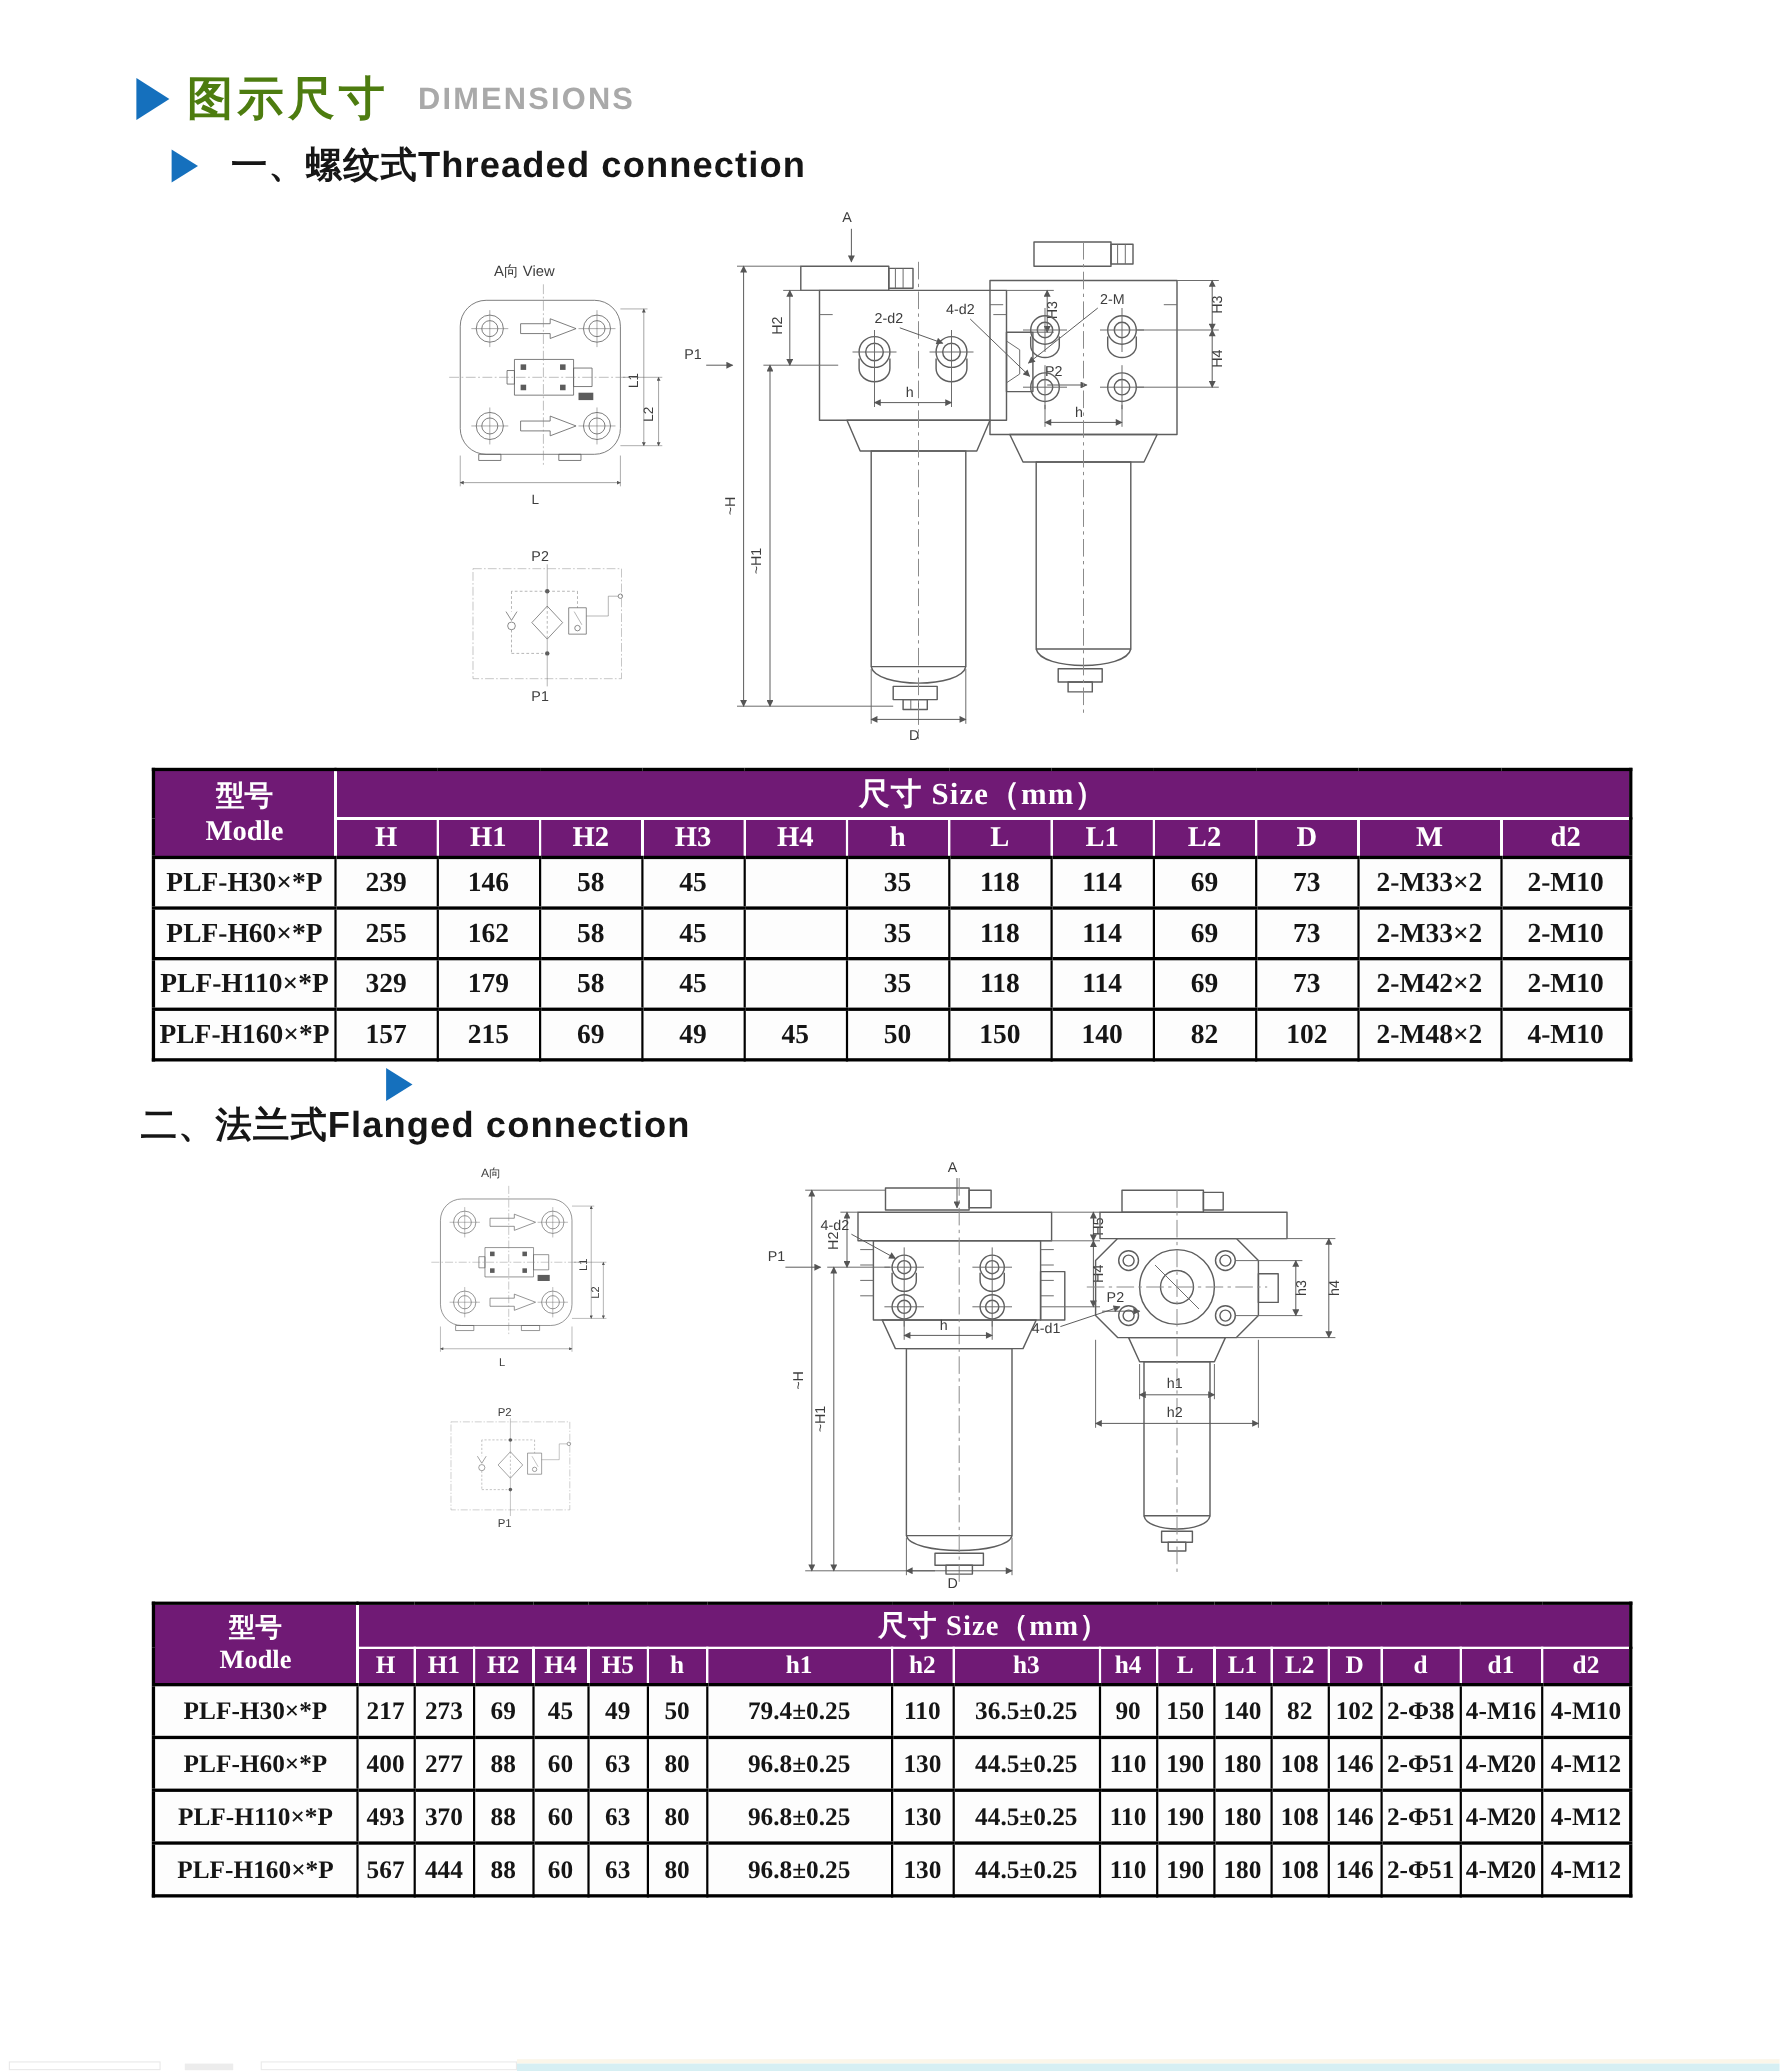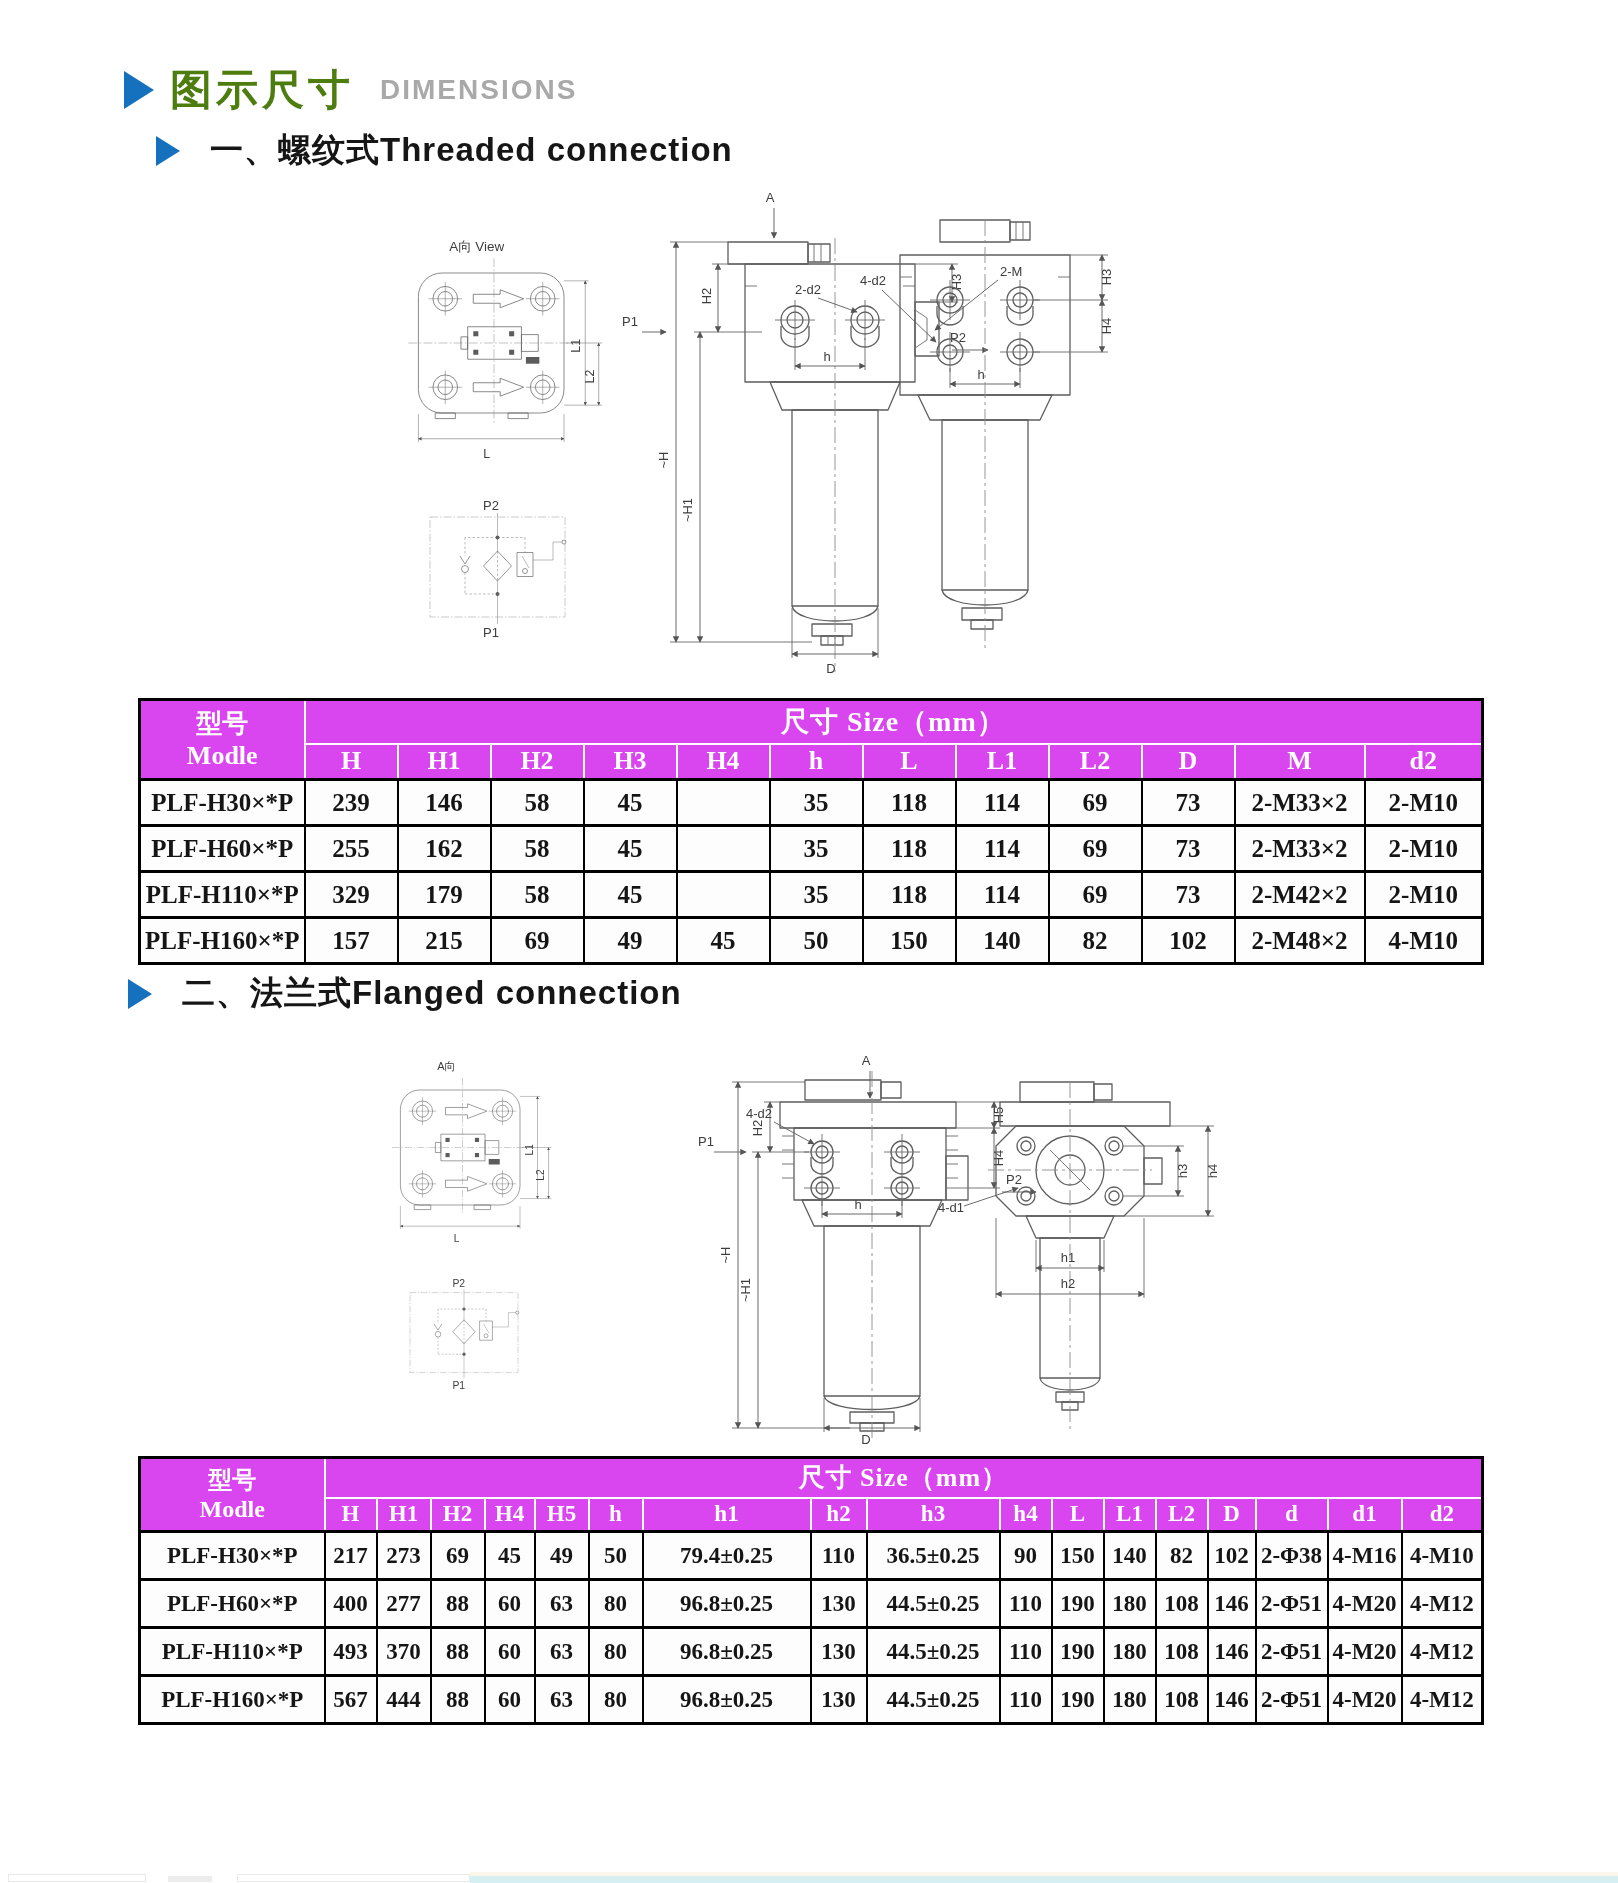--- a/index.html
+++ b/index.html
@@ -6,41 +6,41 @@
   .page{position:relative;width:1618px;height:1883px;background:#ffffff;overflow:hidden;
         font-family:"Liberation Sans",sans-serif;}
   
   .main-header{position:absolute;left:124px;top:62px;display:flex;align-items:center;}
   .tri-big{width:0;height:0;border-left:30px solid #1570bd;border-top:19px solid transparent;
            border-bottom:19px solid transparent;margin-right:16px;}
   .title-zh{font-size:42px;font-weight:bold;color:#4d7c0f;letter-spacing:4px;}
   .title-en{font-size:28px;font-weight:bold;color:#a9a9a9;margin-left:26px;letter-spacing:2px;}
   .section-header{position:absolute;display:flex;align-items:center;}
   .sec1{left:128px;top:128px;padding-left:28px;}
-  .sec2{left:128px;top:971px;}
+  .sec2{left:128px;top:971px;flex-direction:column;}
   .tri-small{width:0;height:0;border-left:24px solid #1570bd;border-top:15px solid transparent;
              border-bottom:15px solid transparent;margin-right:30px;}
   .section-title{font-size:33px;font-weight:bold;color:#161616;letter-spacing:1px;}
   
   .dwg{position:absolute;}
   .dwg .ln{stroke:#5e5e5e;fill:none;stroke-width:1.3px;stroke-linejoin:round;}
   .dwg .thin{stroke:#6a6a6a;fill:none;stroke-width:0.9px;}
   .dwg .dim{stroke:#5a5a5a;fill:none;stroke-width:0.9px;}
   .dwg .cl{stroke:#8a8a8a;fill:none;stroke-width:0.9px;stroke-dasharray:16 4 3 4;}
   .dwg .dsh{stroke:#6a6a6a;fill:none;stroke-width:0.9px;stroke-dasharray:5 4;}
   .dwg .fl{fill:#5c5c5c;stroke:none;}
   .dwg text{fill:#3d3d3d;font-family:"Liberation Sans",sans-serif;font-size:13px;}
   .dwg .gA text{font-size:22px;}
   .dwg .gA text.big{font-size:24px;}
   .dwg .gB text{font-size:26px;}
   
   .dimtable{position:absolute;border-collapse:collapse;table-layout:fixed;background:#fdfdfd;
             border:3px solid #000;font-family:"Liberation Serif",serif;}
   .dimtable th,.dimtable td{text-align:center;vertical-align:middle;padding:0;overflow:hidden;}
-  .dimtable thead th{background:#d946ef;color:#ffffff;border:2px solid #fff;font-weight:bold;}
+  .dimtable thead th{background:#701a75;color:#ffffff;border:2px solid #fff;font-weight:bold;}
   .dimtable tbody td{border:2px solid #000;border-top:3px solid #000;font-weight:bold;color:#151515;}
   #table1 thead tr.r1{height:44px;} #table1 thead tr.r2{height:36px;} #table1 tbody tr{height:46px;}
   #table1 thead th.size-th{font-size:28px;letter-spacing:1px;}
   #table1 thead th.col-th{font-size:26px;}
   #table1 thead th.model-th{font-size:26px;line-height:1.2;}
   #table1 tbody td{font-size:25px;}
   #table2 thead tr.r1{height:40px;} #table2 thead tr.r2{height:34px;} #table2 tbody tr{height:48px;}
   #table2 thead th.size-th{font-size:26px;letter-spacing:1px;}
   #table2 thead th.col-th{font-size:23px;}
   #table2 thead th.model-th{font-size:24px;line-height:1.2;}

